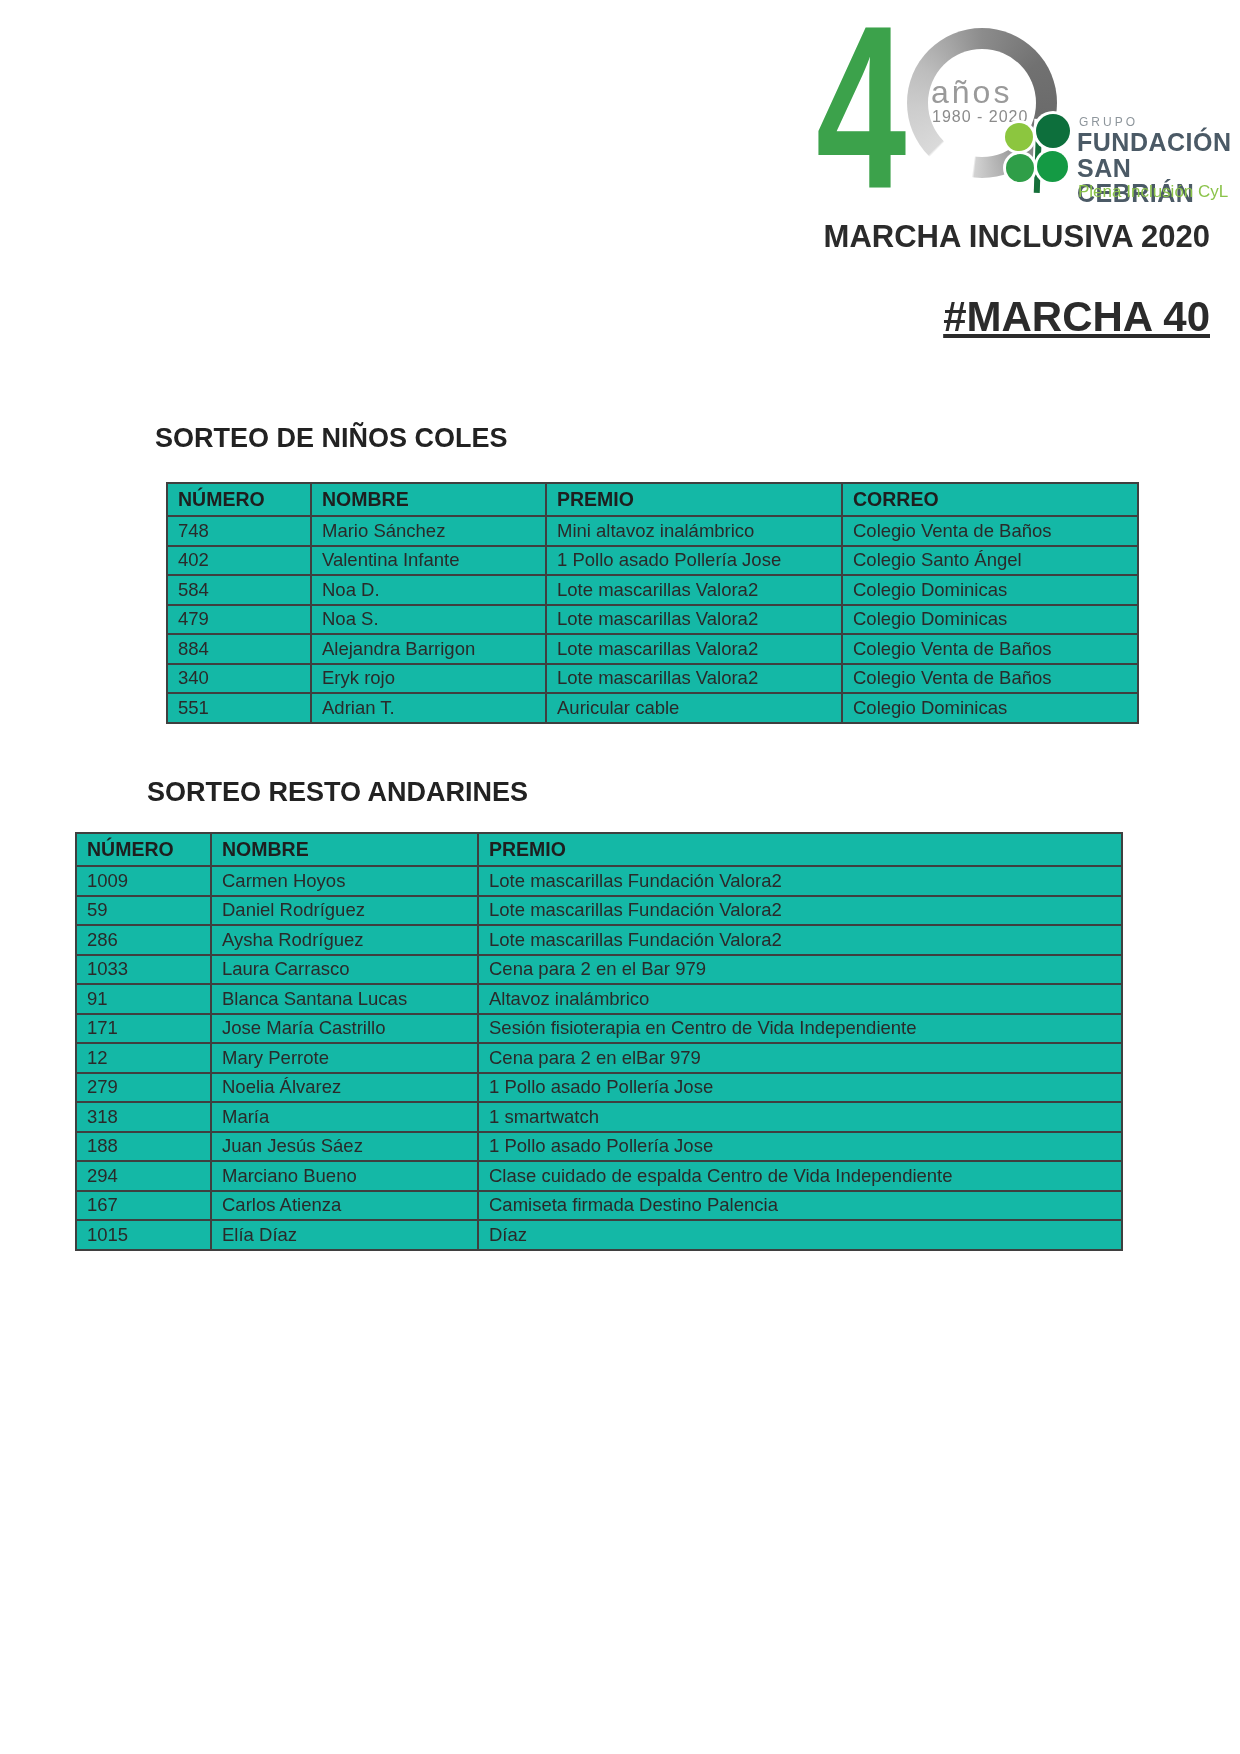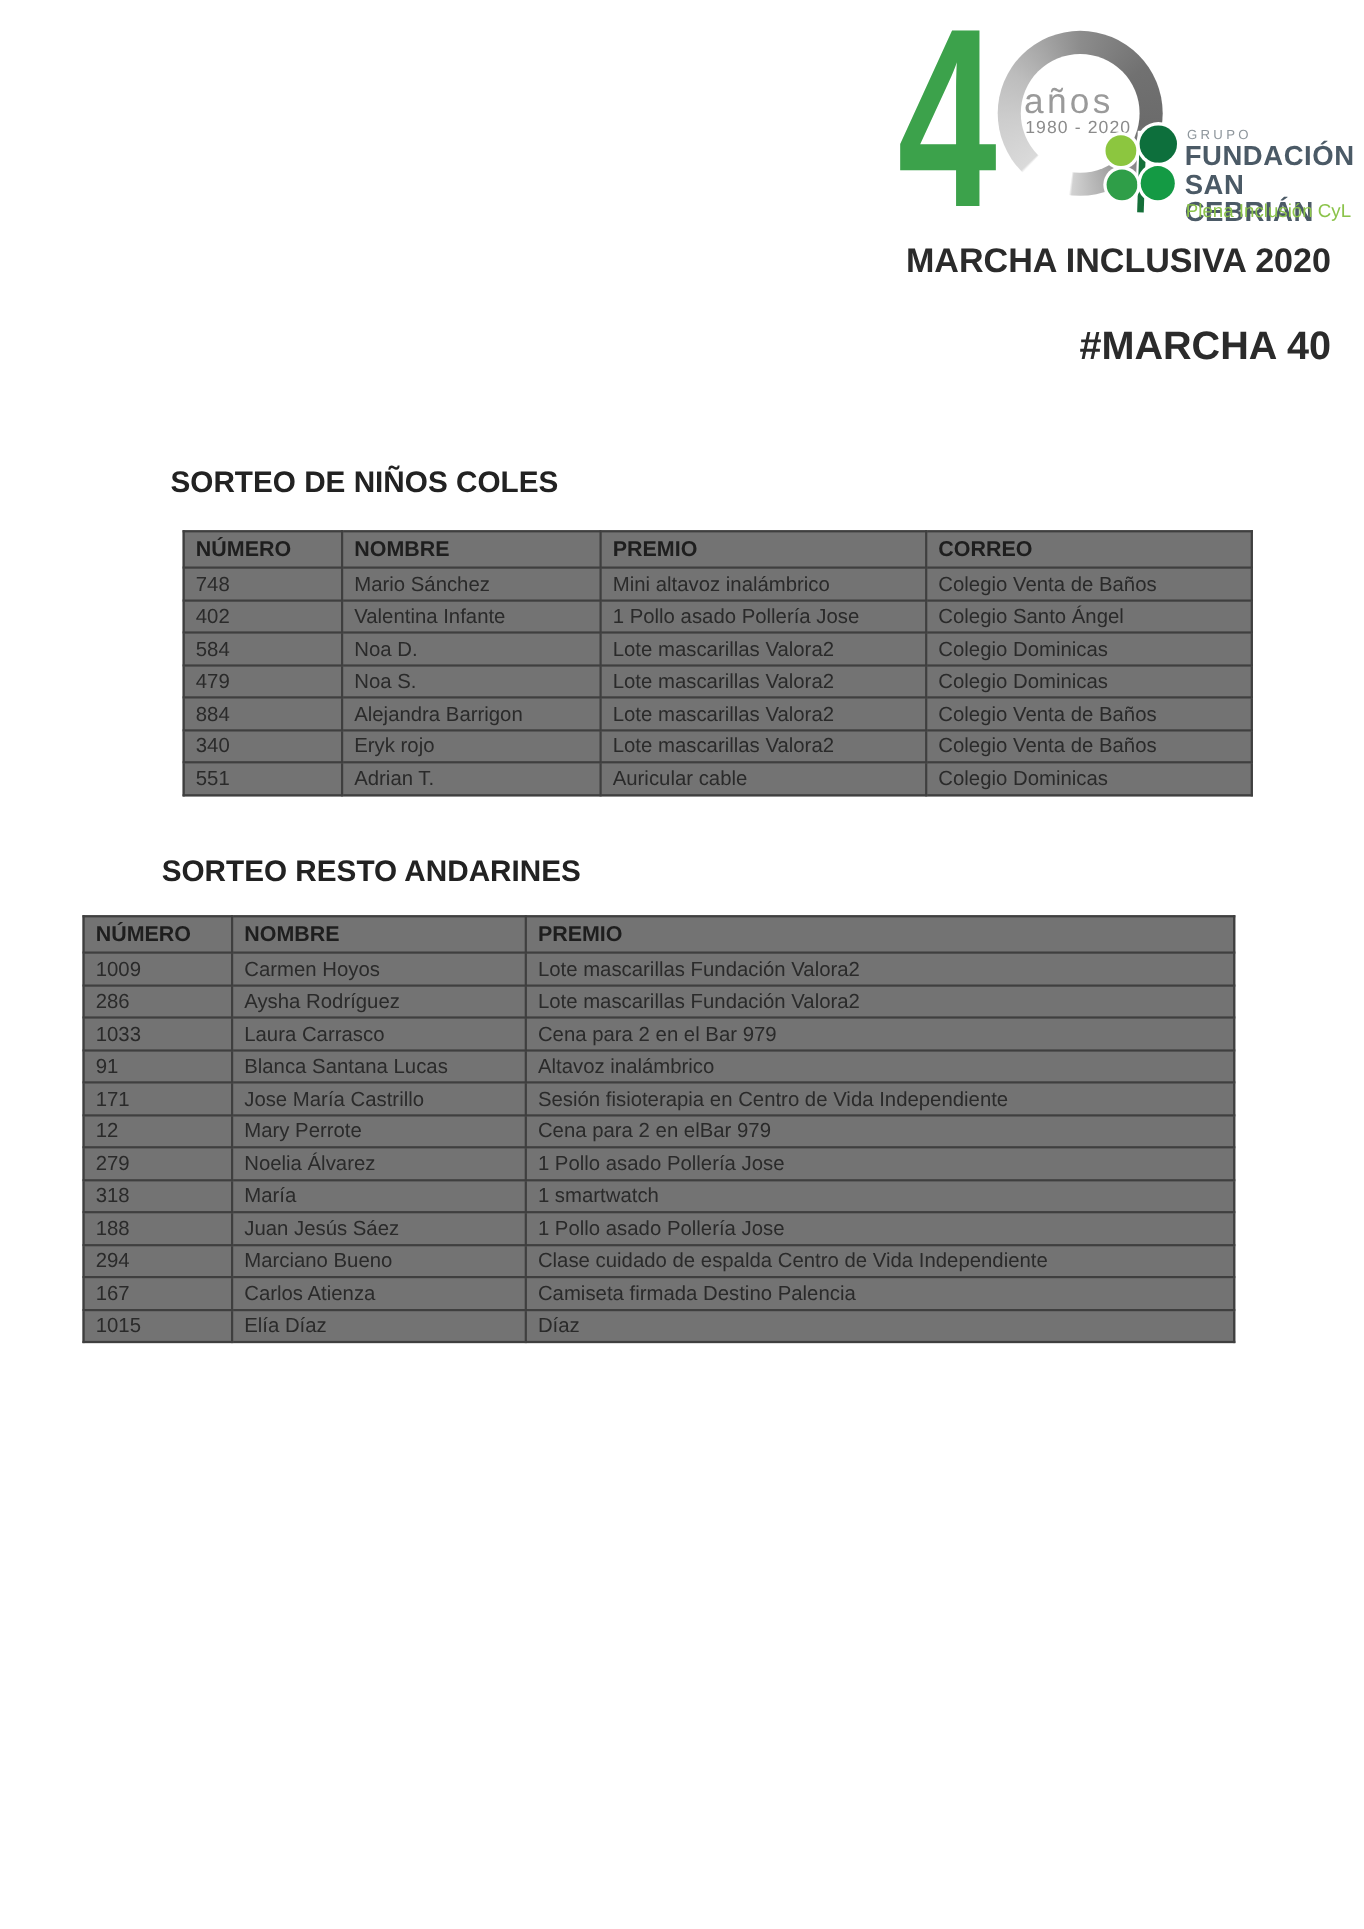--- a/index.html
+++ b/index.html
@@ -69,33 +69,33 @@
     font-size:25px;line-height:25px;font-weight:bold;color:#4b5a66;z-index:4;
     letter-spacing:0.5px;
   }
   .logo-tagline{
     position:absolute;left:1078px;top:183px;
     font-size:17px;line-height:17px;color:#8bc34a;z-index:4;
   }
   
   .title-wrap{position:absolute;left:0;width:1210px;text-align:right;}
   .title-main{top:219px;font-size:31px;font-weight:bold;color:#2b2b2b;}
-  .title-tag {top:293px;font-size:36px;font-weight:bold;color:#2b2b2b;}
+  .title-tag {top:293px;font-size:42px;font-weight:bold;color:#2b2b2b;text-decoration:underline;}
   
   .section-heading{
     position:absolute;
     font-size:27px;font-weight:bold;color:#222222;letter-spacing:0;
   }
   .heading-1{left:155px;top:423px;}
   .heading-2{left:147px;top:777px;}
   
   table.doc-table{
     position:absolute;
     border-collapse:collapse;table-layout:fixed;
-    background:#737373;
+    background:#14b8a6;
   }
   table.doc-table th, table.doc-table td{
     border:2px solid #3f3f3f;
     padding:0 6px 0 10px;
     text-align:left;vertical-align:middle;
     white-space:nowrap;overflow:hidden;
   }
   table.doc-table th{height:31px;font-size:19.5px;font-weight:bold;color:#1e1e1e;}
   table.doc-table td{height:27.5px;font-size:18.5px;color:#2a2a2a;}
   .table-1{left:166px;top:482px;width:973px;}
@@ -201,20 +201,25 @@
           <th>PREMIO</th>
         </tr>
       </thead>
     <tbody>
         <tr>
           <td>1009</td>
           <td>Carmen Hoyos</td>
           <td>Lote mascarillas Fundación Valora2</td>
         </tr>
         <tr>
+          <td>59</td>
+          <td>Daniel Rodríguez</td>
+          <td>Lote mascarillas Fundación Valora2</td>
+        </tr>
+        <tr>
           <td>286</td>
           <td>Aysha Rodríguez</td>
           <td>Lote mascarillas Fundación Valora2</td>
         </tr>
         <tr>
           <td>1033</td>
           <td>Laura Carrasco</td>
           <td>Cena para 2 en el Bar 979</td>
         </tr>
         <tr>

